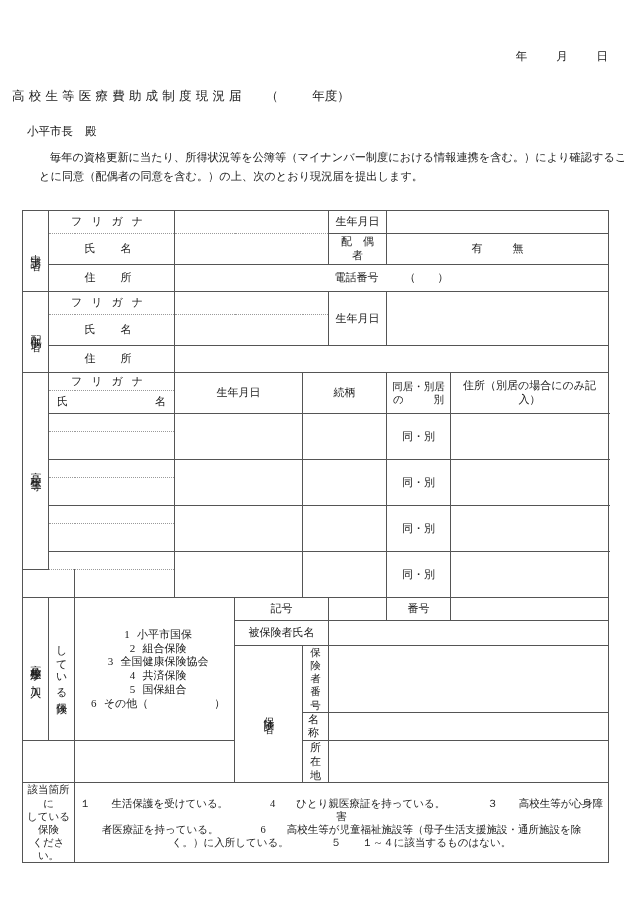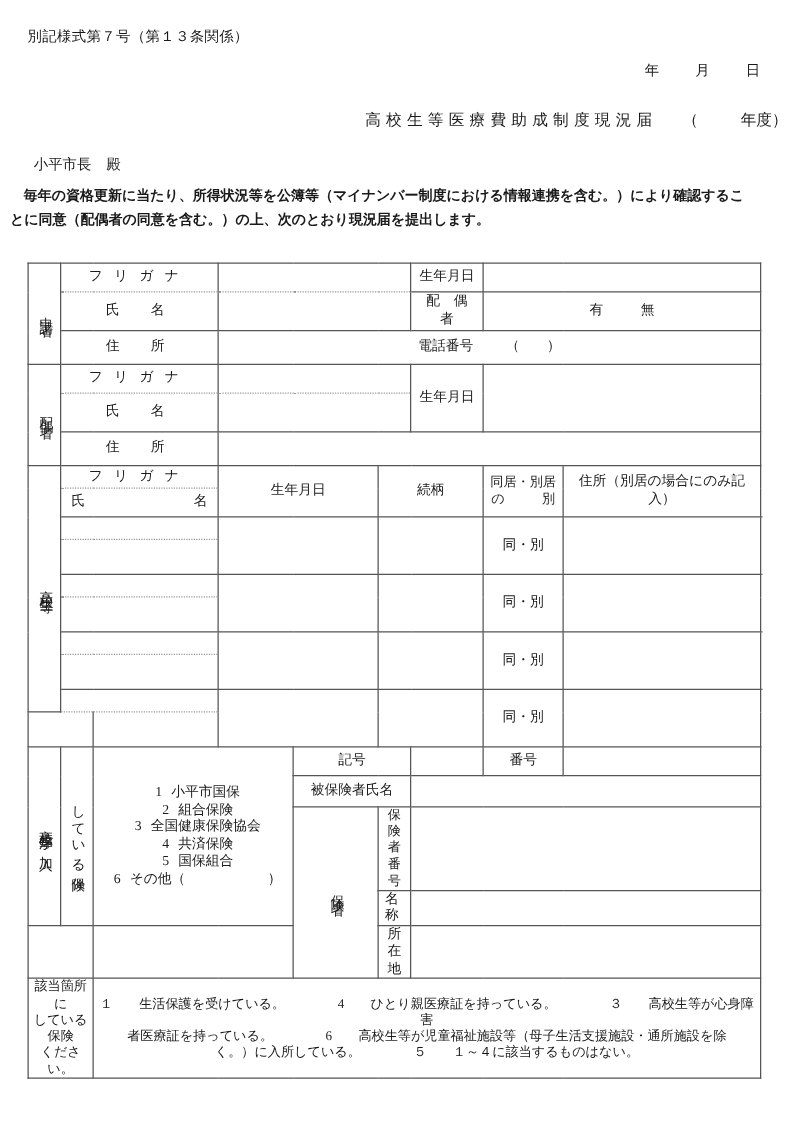--- a/index.html
+++ b/index.html
@@ -37,49 +37,48 @@
     right: 22px;
     top: 49px;
     font-size: 11.5px;
     white-space: nowrap;
   }
   .date-line span { margin-left: 26px; }
   .date-line span:first-child { margin-left: 0; }
 
   .doc-title {
     position: absolute;
-    left: 0;
+    left: 12px;
     right: 0;
     top: 88px;
-    text-align: right;
+    text-align: left;
     font-size: 12.5px;
     white-space: nowrap;
   }
   .doc-title .tt { letter-spacing: 4.2px; }
   .doc-title .fy { margin-left: 20px; letter-spacing: 0; }
   .doc-title .fy .gap { display: inline-block; width: 34px; }
 
   .addressee {
     position: absolute;
     left: 27px;
     top: 124px;
     font-size: 11.5px;
     white-space: nowrap;
     text-align: center;
   }
   .addressee .hon { margin-left: 12px; }
 
   .intro {
     position: absolute;
-    left: 8px;
+    left: 39px;
     top: 148px;
     width: 588px;
     font-size: 11.2px;
     line-height: 18.5px;
-    font-weight: bold;
   }
   .intro p { margin: 0; text-indent: 11px; }
 
   
   .form-table {
     position: absolute;
     left: 22px;
     top: 210px;
     width: 586px;
     border-collapse: collapse;
@@ -147,21 +146,20 @@
     line-height: 16px;
     font-size: 10.5px;
     padding: 2px 4px;
   }
 </style>
 </head>
 <body>
 
 <div class="page">
 
-  <div class="doc-no">別記様式第７号（第１３条関係）</div>
 
   <div class="date-line">
     <span>年</span>
     <span>月</span>
     <span>日</span>
   </div>
 
   <div class="doc-title">
     <span class="tt">高校生等医療費助成制度現況届</span><span class="fy"><span>（</span><span class="gap"></span><span>年度）</span></span>
   </div>

